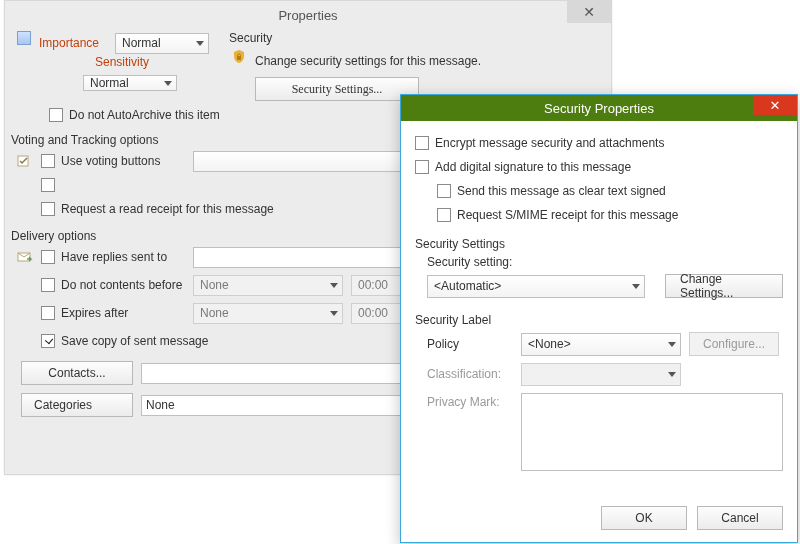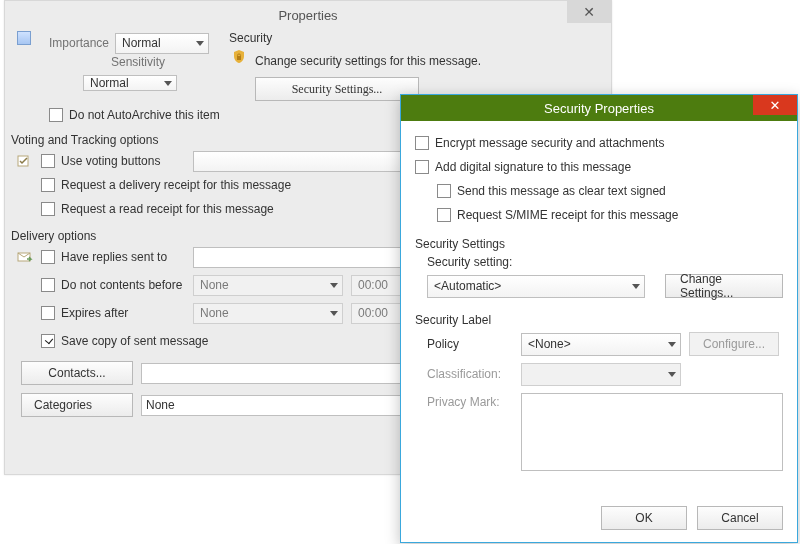--- a/index.html
+++ b/index.html
@@ -37,21 +37,21 @@
     color: #555;
     display: flex; align-items: center; justify-content: center;
     font-size: 14px; line-height: 1;
     cursor: default;
   }
   .section-head {
     font-size: 12px; color: #333;
     padding: 2px 0 0 6px;
   }
   .row { display: flex; align-items: center; height: 24px; }
-  .label { color: #737373; text-align: right; }
+  .label { color: #c2410c; }
   .sel {
     height: 21px;
     background: linear-gradient(#fff,#f3f3f3);
     border: 1px solid #bfbfbf;
     display: flex; align-items: center; justify-content: space-between;
     padding: 0 4px 0 6px;
     font-size: 12px; color: #333;
     cursor: default;
   }
   .sel .caret {
@@ -220,21 +220,20 @@
           <div class="row" style="gap:0;">
             <span class="chk"></span>
             <span style="width:132px;">Use voting buttons</span>
             <div class="sel" style="flex:1; height:21px;">
               <span></span>
                 <span class="caret"></span>
             </div>
           </div>
           <div class="row">
               <span class="chk"></span>
-              <span>Request a delivery receipt for this message</span>
             </div>
           <div class="row">
               <span class="chk"></span>
               <span>Request a read receipt for this message</span>
             </div>
         </div>
       </div>
     </div>
 
     <div class="section-head" style="margin-top:6px;">Delivery options</div>

